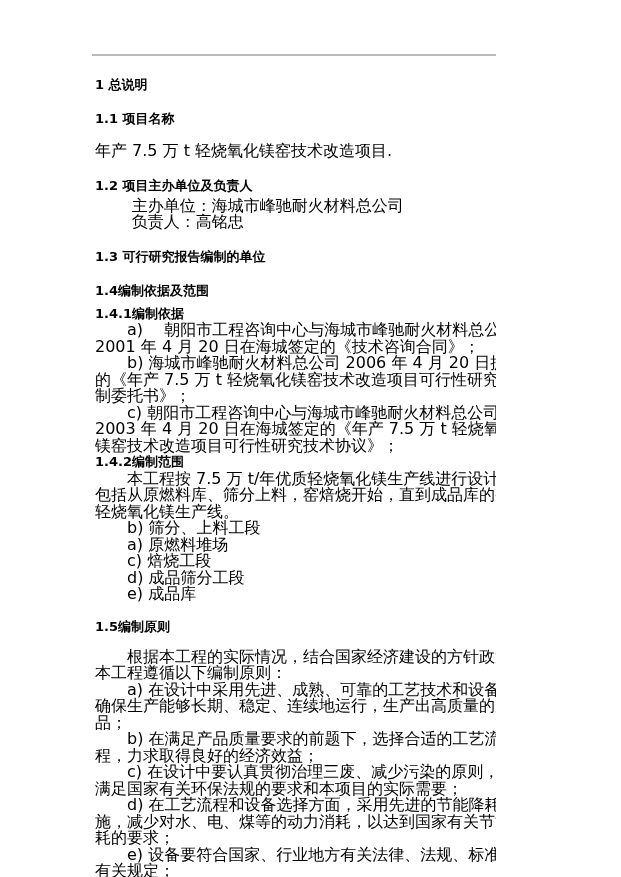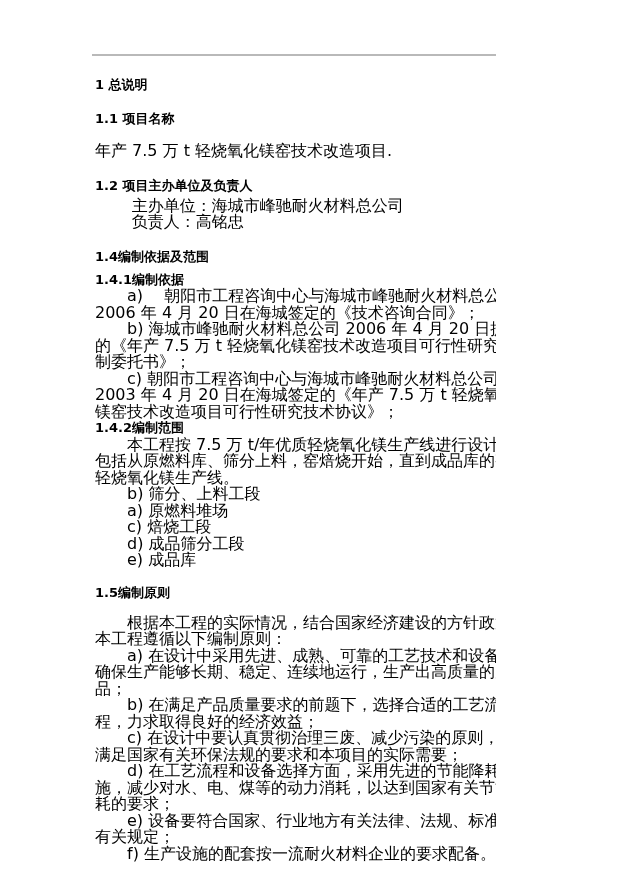--- a/index.html
+++ b/index.html
@@ -65,23 +65,24 @@
 <div class="page">
   <div class="header-rule"></div>
 
   <div class="content">
     <div class="blk h1">1 总说明</div>
     <div class="blk h2">1.1 项目名称</div>
     <div class="blk p mt16">年产 7.5 万 t 轻烧氧化镁窑技术改造项目.</div>
     <div class="blk h2">1.2 项目主办单位及负责人</div>
     <div class="blk p ind23 mt4">主办单位：海城市峰驰耐火材料总公司</div>
     <div class="blk p ind23">负责人：高铭忠</div>
+    <div class="blk h2">1.3 可行研究报告编制的单位</div>
     <div class="blk h2">1.4编制依据及范围</div>
     <div class="blk h3 mt7">1.4.1编制依据</div>
-    <div class="blk p ind2">a)　 朝阳市工程咨询中心与海城市峰驰耐火材料总公 2006 年 4 月 20 日在海城签定的《技术咨询合同》；</div>
+    <div class="blk p ind2">a)　 朝阳市工程咨询中心与海城市峰驰耐火材料总公 2001 年 4 月 20 日在海城签定的《技术咨询合同》；</div>
     <div class="blk p ind2">b) 海城市峰驰耐火材料总公司 2006 年 4 月 20 日提供的《年产 7.5 万 t 轻烧氧化镁窑技术改造项目可行性研究编制委托书》；</div>
     <div class="blk p ind2">c) 朝阳市工程咨询中心与海城市峰驰耐火材料总公司 2003 年 4 月 20 日在海城签定的《年产 7.5 万 t 轻烧氧化镁窑技术改造项目可行性研究技术协议》；</div>
     <div class="blk h3">1.4.2编制范围</div>
     <div class="blk p ind2">本工程按 7.5 万 t/年优质轻烧氧化镁生产线进行设计。包括从原燃料库、筛分上料，窑焙烧开始，直到成品库的整个轻烧氧化镁生产线。</div>
     <div class="blk p ind2">b) 筛分、上料工段</div>
     <div class="blk p ind2">a) 原燃料堆场</div>
     <div class="blk p ind2">c) 焙烧工段</div>
     <div class="blk p ind2">d)  成品筛分工段</div>
     <div class="blk p ind2">e) 成品库</div>
     <div class="blk h2 mt15">1.5编制原则</div>

